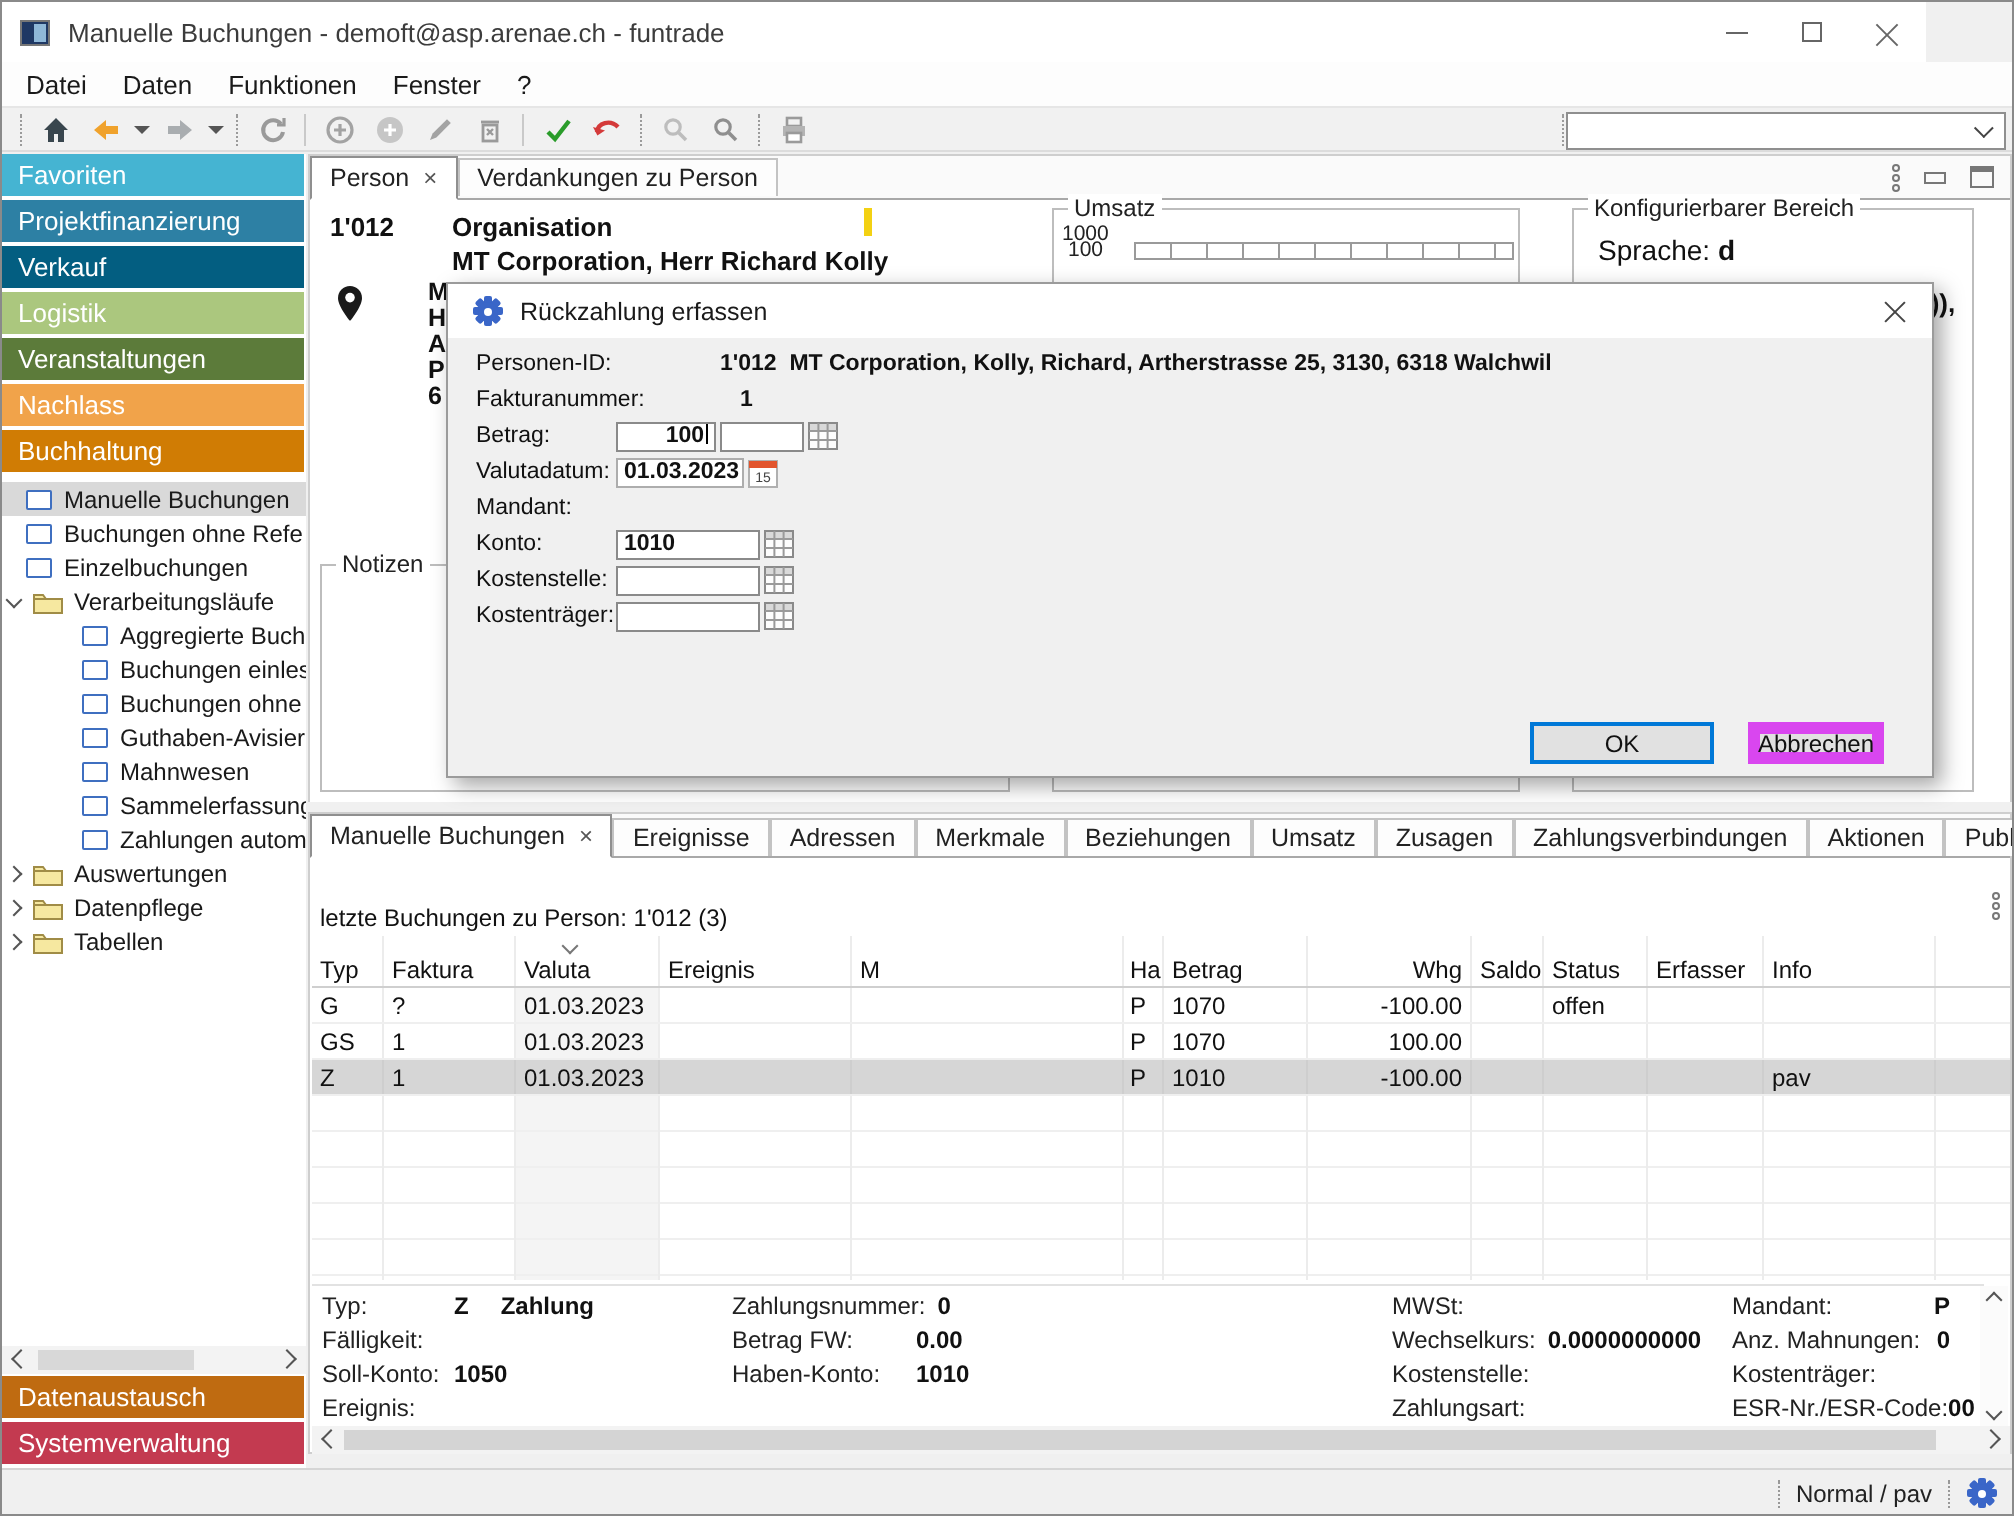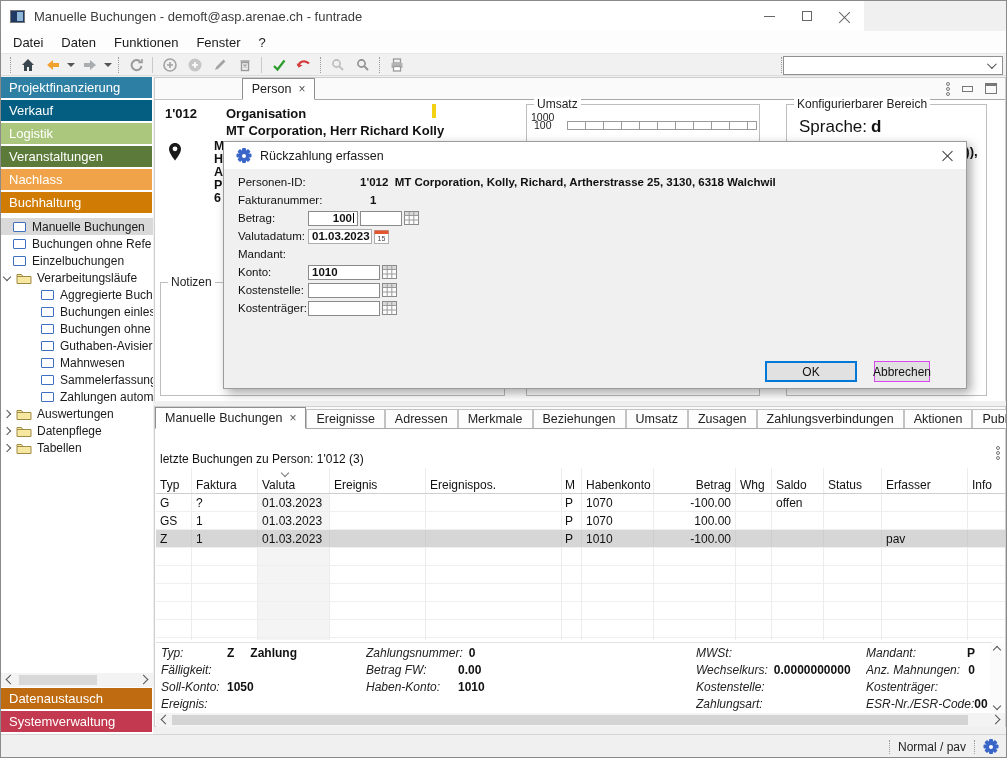--- a/index.html
+++ b/index.html
@@ -2,21 +2,21 @@
 <html><head>
 <meta charset="utf-8">
 <style>
   * { box-sizing: border-box; margin: 0; padding: 0; }
   html,body { width:1007px; height:758px; }
   body {
     position: relative; font-family: "Liberation Sans", sans-serif;
     background:#f0f0f0; border:1px solid #8a8a8a; overflow:hidden; color:#111;
   }
   
-  .titlebar { position:absolute; left:0; top:0; width:863px; height:30px; background:#fff; display:flex; align-items:center; padding-left:9px; }
+  .titlebar { position:absolute; left:0; top:0; width:962px; height:30px; background:#fff; display:flex; align-items:center; padding-left:9px; }
   .app-icon { width:15px; height:13px; border:1px solid #777; background:#1f3864; position:relative; }
   .app-icon::after { content:""; position:absolute; right:1px; top:1px; width:6px; height:9px; background:#8fb8d8; }
   .title-text { margin-left:9px; font-size:13px; color:#3c3c3c; }
   .win-controls { margin-left:auto; display:flex; height:30px; }
   .win-btn { width:38px; height:30px; display:flex; align-items:center; justify-content:center; }
   .glyph-min { width:11px; height:1px; background:#666; }
   .glyph-max { width:10px; height:10px; border:1px solid #666; }
   .glyph-close { position:relative; width:12px; height:12px; }
   .glyph-close::before,.glyph-close::after { content:""; position:absolute; left:5px; top:0; width:1px; height:15px; background:#666; }
   .glyph-close::before { transform:rotate(45deg); } .glyph-close::after { transform:rotate(-45deg); }
@@ -71,21 +71,21 @@
   .p-addr { position:absolute; left:59px; top:40px; font-weight:bold; font-size:12.5px; line-height:13px; }
   .p-frag { position:absolute; left:806px; top:44px; font-weight:bold; font-size:13px; }
   .fset { position:absolute; border:1px solid #bdbdbd; }
   .fset .legend { position:absolute; top:-8px; left:7px; background:#fff; padding:0 3px; font-size:12px; color:#222; }
   .fs-umsatz { left:371px; top:4px; width:234px; height:292px; }
   .fs-konfig { left:631px; top:4px; width:201px; height:292px; }
   .fs-notizen { left:5px; top:182px; width:345px; height:114px; }
   .axis-lbl { position:absolute; font-size:10.5px; color:#222; }
   .ruler { position:absolute; left:40px; top:16px; width:190px; height:9px; border:1px solid #9a9a9a;
            background-image:repeating-linear-gradient(to right, transparent 0 17px, #9a9a9a 17px 18px); }
-  .sprache-line { position:absolute; left:12px; top:12px; font-size:17px; }
+  .sprache-line { position:absolute; left:12px; top:12px; font-size:14px; }
   .sprache-line b { margin-left:4px; }
   
   .bp-kebab { position:absolute; right:5px; top:39px; }
   .bp-caption { position:absolute; left:5px; top:45px; font-size:12px; }
   .table { position:absolute; left:1px; top:61px; width:849px; overflow:hidden; }
   .thead { display:flex; height:26px; border-bottom:1px solid #cfcfcf; background:#fff; }
   .thead div { flex:none; font-size:12px; padding:10px 4px 3px 4px; border-right:1px solid #ececec; position:relative; white-space:nowrap; overflow:hidden; }
   .tr { display:flex; height:18px; border-bottom:1px solid #efefef; background:#fff; }
   .tr > div { flex:none; font-size:12px; padding:2px 4px; border-right:1px solid #ececec; white-space:nowrap; overflow:hidden; }
   .tr.sel { background:#d6d6d6; }
@@ -104,21 +104,21 @@
   .thead div:nth-of-type(10), .tr > div:nth-of-type(10) { width:52px; }
   .thead div:nth-of-type(11), .tr > div:nth-of-type(11) { width:58px; }
   .thead div:nth-of-type(12), .tr > div:nth-of-type(12) { width:86px; }
   .thead div:nth-of-type(13), .tr > div:nth-of-type(13) { width:37px; border-right:none; }
   .tr:not(.sel) > div:nth-of-type(3) { background-color:#f4f4f4; }
   .sort-chev { position:absolute; top:2px; left:24px; width:6px; height:6px; border-right:1.2px solid #777; border-bottom:1.2px solid #777; transform:rotate(45deg); }
   
   .details { position:absolute; left:1px; top:235px; width:836px; height:71px; border-top:1px solid #e2e2e2; background:#fff;
              display:grid; grid-template-columns:205px 330px 170px 131px; padding:3px 0 0 5px; align-content:start; }
   .dcell { display:flex; align-items:baseline; height:17px; font-size:12px; white-space:nowrap; overflow:hidden; }
-  .dlbl { font-style:italic; color:#222; flex:none; }
+  .dlbl { color:#222; flex:none; }
   .dval { font-weight:bold; margin-left:6px; }
   .dval2 { font-weight:bold; margin-left:16px; }
   .dcell:nth-of-type(4n+1) .dlbl { min-width:60px; }
   .dcell:nth-of-type(4n+2) .dlbl { min-width:86px; }
   .dcell:nth-of-type(4n+3) .dlbl { min-width:68px; }
   .dcell:nth-of-type(4n) { padding-right:6px; }
   .dcell:nth-of-type(4n) .dval { margin-left:auto; }
   .vscroll { position:absolute; right:1px; top:236px; width:14px; height:70px; background:#fbfbfb; }
   .vs-up { position:absolute; left:4px; top:4px; width:6px; height:6px; border-right:1.2px solid #555; border-bottom:1.2px solid #555; transform:rotate(-135deg); }
   .vs-dn { position:absolute; left:4px; bottom:4px; width:6px; height:6px; border-right:1.2px solid #555; border-bottom:1.2px solid #555; transform:rotate(45deg); }
@@ -149,21 +149,21 @@
   .drow[data-kind="personen-id"] .dtext { margin-left:52px; }
   .drow[data-kind="fakturanummer"] .dtext { margin-left:62px; }
   .drow[data-kind="betrag"] .dinput:not(.dinput2) { width:50px; text-align:right; }
   .drow[data-kind="betrag"] .dinput:not(.dinput2)::after { content:""; display:inline-block; width:1px; height:10px; background:#000; margin-left:1px; vertical-align:-1px; }
   .dinput2 { width:42px; margin-left:2px; }
   .drow[data-kind="valutadatum"] .dinput { width:64px; border-color:#adadad; }
   .drow[data-kind="konto"] .dinput, .drow[data-kind="kostenstelle"] .dinput, .drow[data-kind="kostentraeger"] .dinput { width:72px; }
   .fld-icon { flex:none; margin-left:2px; display:flex; }
   .dlg-btn { position:absolute; height:21px; background:#e1e1e1; font-size:12px; display:flex; align-items:center; justify-content:center; }
   .btn-ok { left:541px; top:219px; width:92px; border:2px solid #0078d7; }
-  .btn-cancel { left:650px; top:219px; width:56px; border:1px solid #d946ef; }
+  .btn-cancel { left:650px; top:219px; width:68px; border:6px solid #d946ef; }
 </style>
 </head>
 <body>
 
 <div class="titlebar">
   <div class="app-icon"></div>
   <div class="title-text">Manuelle Buchungen - demoft@asp.arenae.ch - funtrade</div>
   <div class="win-controls">
     <div class="win-btn">
         <div class="glyph-min"></div>
@@ -273,20 +273,21 @@
   <div class="tb-grip" style="position:absolute;left:776px;"></div>
   <div class="tb-combo">
     <span></span>
     <span class="combo-chev"></span>
   </div>
 </div>
 
 <div class="sidebar">
   <div>
 
+  <div class="side-sec" style="background: rgb(69, 180, 210);"><span>Favoriten</span></div>
       <div class="side-sec" style="background: rgb(45, 128, 164);"><span>Projektfinanzierung</span></div>
       <div class="side-sec" style="background: rgb(3, 94, 129);"><span>Verkauf</span></div>
       <div class="side-sec" style="background: rgb(171, 199, 126);"><span>Logistik</span></div>
       <div class="side-sec" style="background: rgb(92, 123, 58);"><span>Veranstaltungen</span></div>
       <div class="side-sec" style="background: rgb(241, 163, 74);"><span>Nachlass</span></div>
       <div class="side-sec" style="background: rgb(208, 124, 4);"><span>Buchhaltung</span></div>
     </div>
   <div class="side-tree">
 
   <div class="tree-item sel lvl1">
@@ -404,21 +405,21 @@
   </div>
   <div>
 
   <div class="side-sec" style="background: rgb(191, 107, 17);"><span>Datenaustausch</span></div>
       <div class="side-sec" style="background: rgb(195, 58, 80);"><span>Systemverwaltung</span></div>
     </div>
 </div>
 
 <div class="panel panel-top">
   <div class="tabstrip">
-    <div style="display:flex; align-items:flex-end; height:100%;flex-direction:column;">
+    <div style="display:flex; align-items:center; height:100%;">
 
     <div class="tab active">
           <span>Person</span>
           <span class="tab-close">×</span>
         </div>
         <div class="tab">
           <span>Verdankungen zu Person</span>
 
         </div>
       </div>
@@ -533,24 +534,20 @@
           
           <span>Faktura</span>
         </div>
         <div>
           <span class="sort-chev"></span>
           <span>Valuta</span>
         </div>
         <div>
           
           <span>Ereignis</span>
-        </div>
-        <div>
-          
-          <span>Ereignispos.</span>
         </div>
         <div>
           
           <span>M</span>
         </div>
         <div>
           
           <span>Habenkonto</span>
         </div>
         <div>

